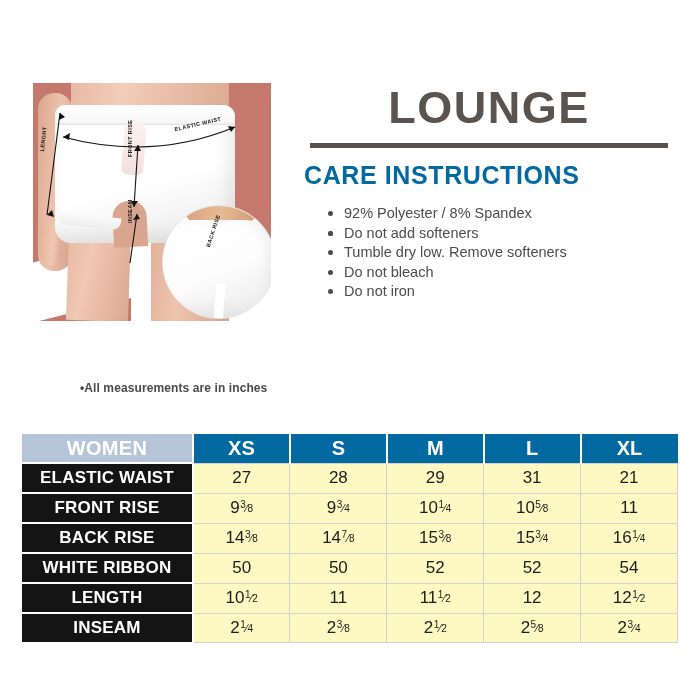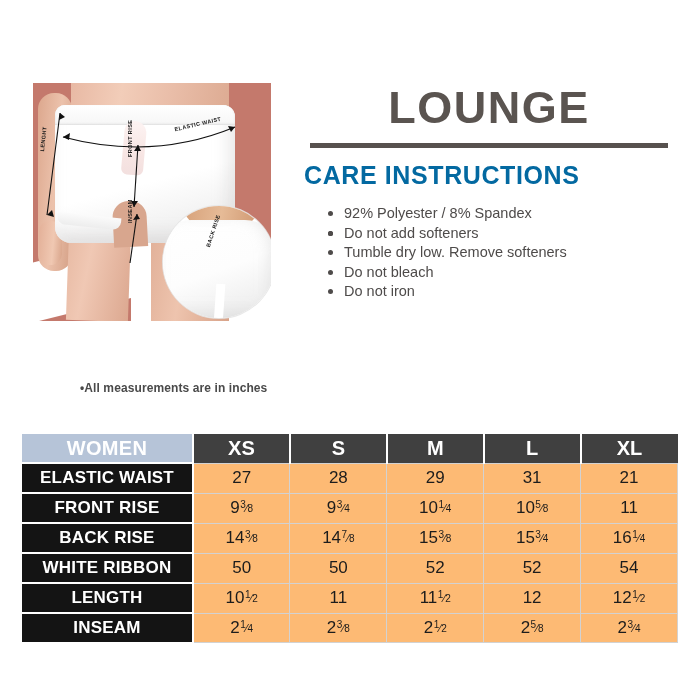--- a/index.html
+++ b/index.html
@@ -270,38 +270,38 @@
   .corner-cell {
     width: 170px;
     background: #b6c4d8;
     color: #ffffff;
     font-weight: 700;
     font-size: 20px;
     letter-spacing: .3px;
     border-right: 2px solid #ffffff;
   }
   .size-head {
-    background: #404040;
+    background: #0369a1;
     color: #ffffff;
     font-weight: 700;
     font-size: 20px;
     border-right: 2px solid #ffffff;
   }
   .size-head:last-child { border-right: none; }
   .row-label {
     background: #141414;
     color: #ffffff;
     font-weight: 700;
     font-size: 17px;
     letter-spacing: .2px;
     border-top: 2px solid #ffffff;
     border-right: 2px solid #ffffff;
   }
   .val-cell {
-    background: #fdba74;
+    background: #fef9c3;
     color: #1c1c1c;
     font-size: 17px;
     border: 1px solid #d2d2d2;
     border-top: 1px solid #d2d2d2;
   }
   .frac {
     display: inline-block;
     font-size: 11px;
     line-height: 1;
     vertical-align: 1px;

